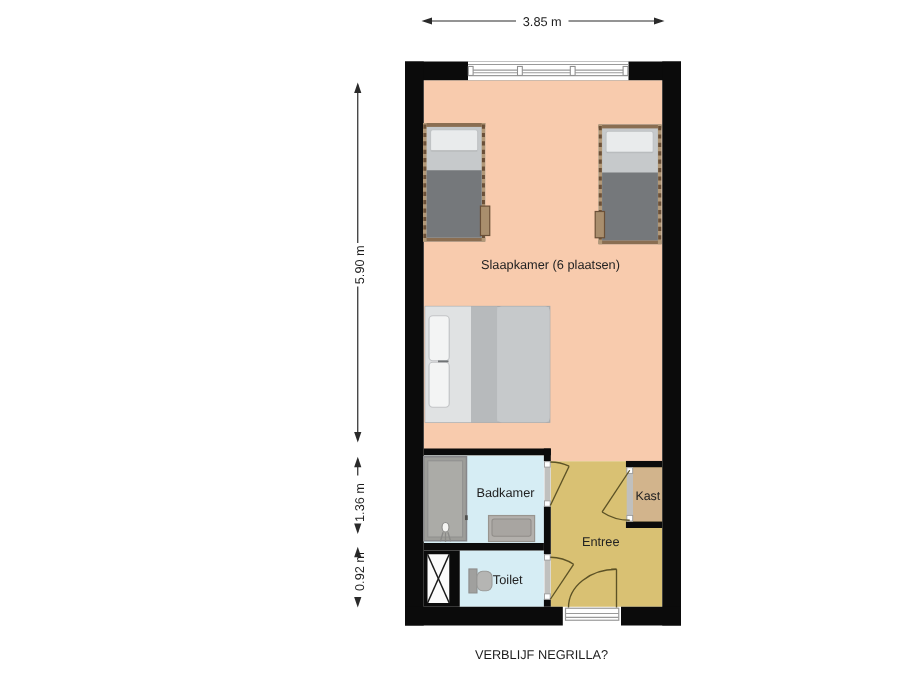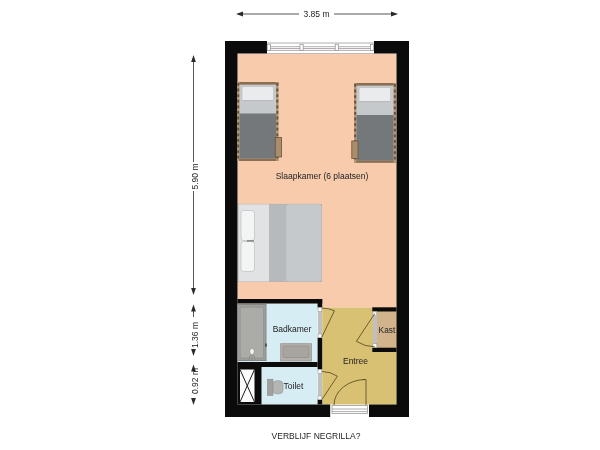--- a/index.html
+++ b/index.html
@@ -1,16 +1,16 @@
 <!DOCTYPE html>
 <html><head>
 <meta charset="utf-8">
 <style>
   html,body{margin:0;padding:0;background:#ffffff;}
-  .wrap{width:507px;height:450px;position:relative;overflow:hidden;}
+  .wrap{width:507px;height:450px;position:relative;overflow:hidden;padding-left:45px;}
   svg{display:block;}
   text{font-family:"Liberation Sans",sans-serif;}
 </style>
 </head>
 <body>
 <div class="wrap">
 <svg width="600" height="450" viewBox="0 0 600 450">
 
   <rect x="0" y="0" width="600" height="450" fill="#ffffff"></rect>
 

